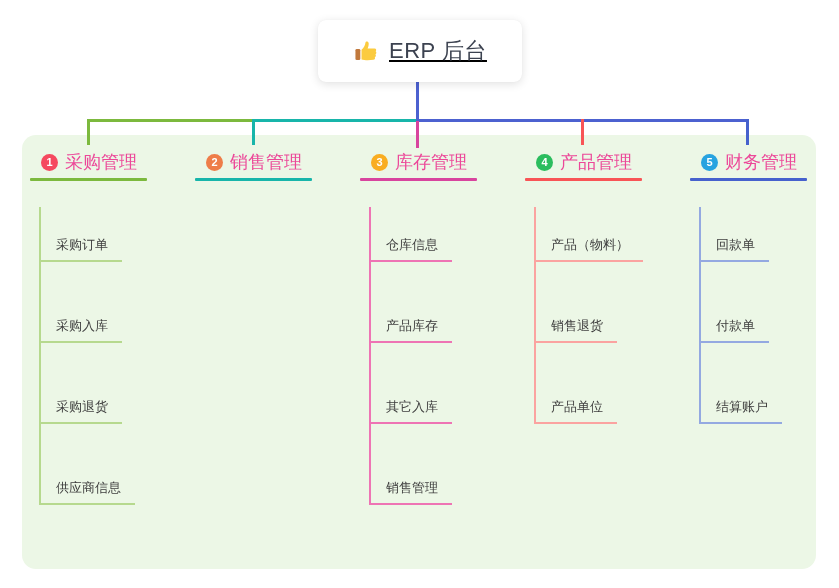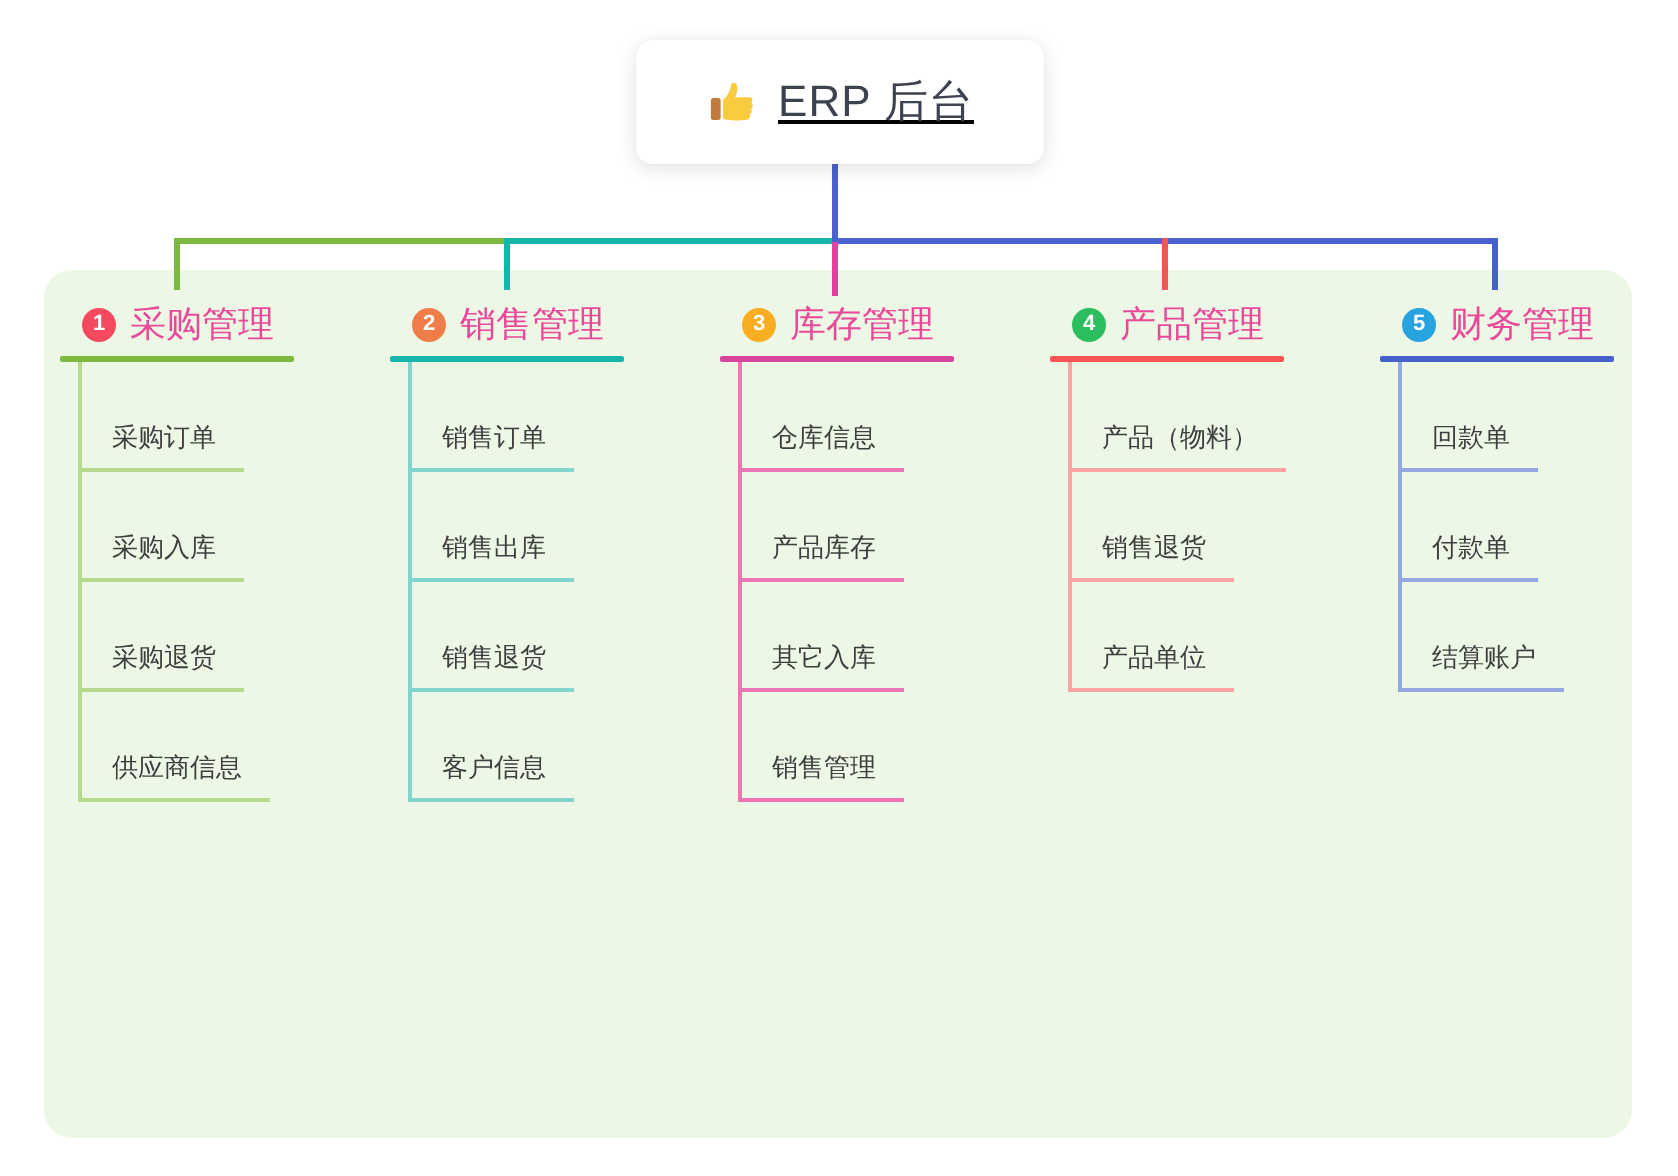--- a/index.html
+++ b/index.html
@@ -37,21 +37,21 @@
   .badge{
     width:17px;height:17px;border-radius:50%;flex:0 0 auto;
     color:#fff;font-size:11px;font-weight:700;line-height:17px;text-align:center;
   }
   .b-title{font-size:18px;color:#ec4899;font-weight:500;}
   .b-underline{height:3px;width:117px;margin-top:2px;border-radius:1px;}
   .items{position:relative;margin-left:9px;}
   .spine{position:absolute;left:0;top:0;bottom:0;width:2px;}
   .item{
     position:relative;height:55px;width:max-content;box-sizing:border-box;
-    display:flex;align-items:flex-end;padding:0 14px 8px 17px;cursor:pointer;
+    display:flex;align-items:flex-end;padding:0 14px 8px 17px;cursor:pointer;margin-top:26px;
   }
   .item:first-child{height:48px;}
   .item .i-label{font-size:13px;color:#3e3e3e;white-space:nowrap;}
   .i-line{position:absolute;left:0;right:0;bottom:0;height:2px;}
 </style>
 </head>
 <body>
 
 <div class="panel" style="background: rgb(236, 247, 230);"></div>
 
@@ -101,39 +101,20 @@
       </div>
   </div>
 </div>
 
 <div class="branch" style="left:195px;">
   <div class="b-header">
     <span class="badge" style="background: rgb(238, 125, 73);">2</span>
     <span class="b-title">销售管理</span>
   </div>
   <div class="b-underline" style="background: rgb(24, 181, 170);"></div>
-  <div class="items">
-    <div class="spine" style="background: rgb(130, 213, 205);"></div>
-    <div class="item">
-        <span class="i-label">销售订单</span>
-        <span class="i-line" style="background: rgb(130, 213, 205);"></span>
-      </div>
-    <div class="item">
-        <span class="i-label">销售出库</span>
-        <span class="i-line" style="background: rgb(130, 213, 205);"></span>
-      </div>
-    <div class="item">
-        <span class="i-label">销售退货</span>
-        <span class="i-line" style="background: rgb(130, 213, 205);"></span>
-      </div>
-    <div class="item">
-        <span class="i-label">客户信息</span>
-        <span class="i-line" style="background: rgb(130, 213, 205);"></span>
-      </div>
-  </div>
 </div>
 
 <div class="branch" style="left:360px;">
   <div class="b-header">
     <span class="badge" style="background: rgb(249, 173, 33);">3</span>
     <span class="b-title">库存管理</span>
   </div>
   <div class="b-underline" style="background: rgb(216, 68, 158);"></div>
   <div class="items">
     <div class="spine" style="background: rgb(238, 116, 180);"></div>

